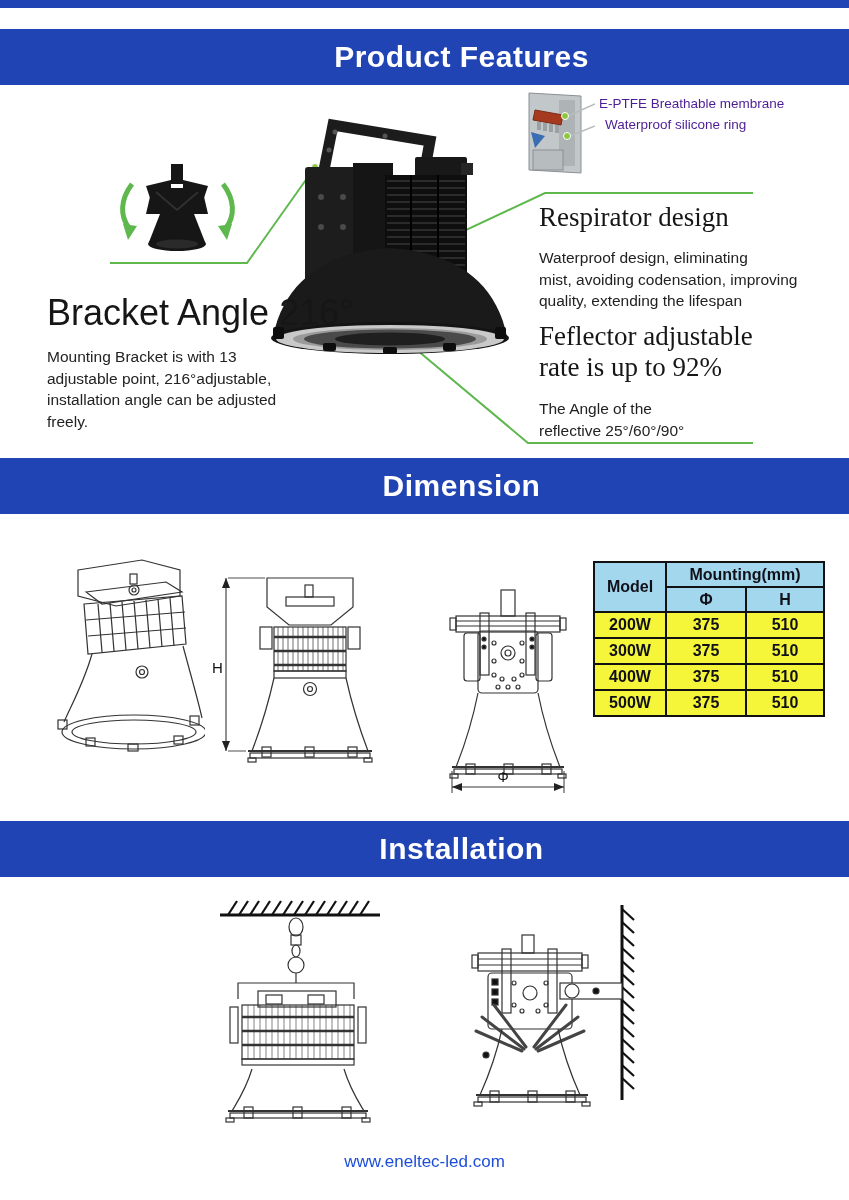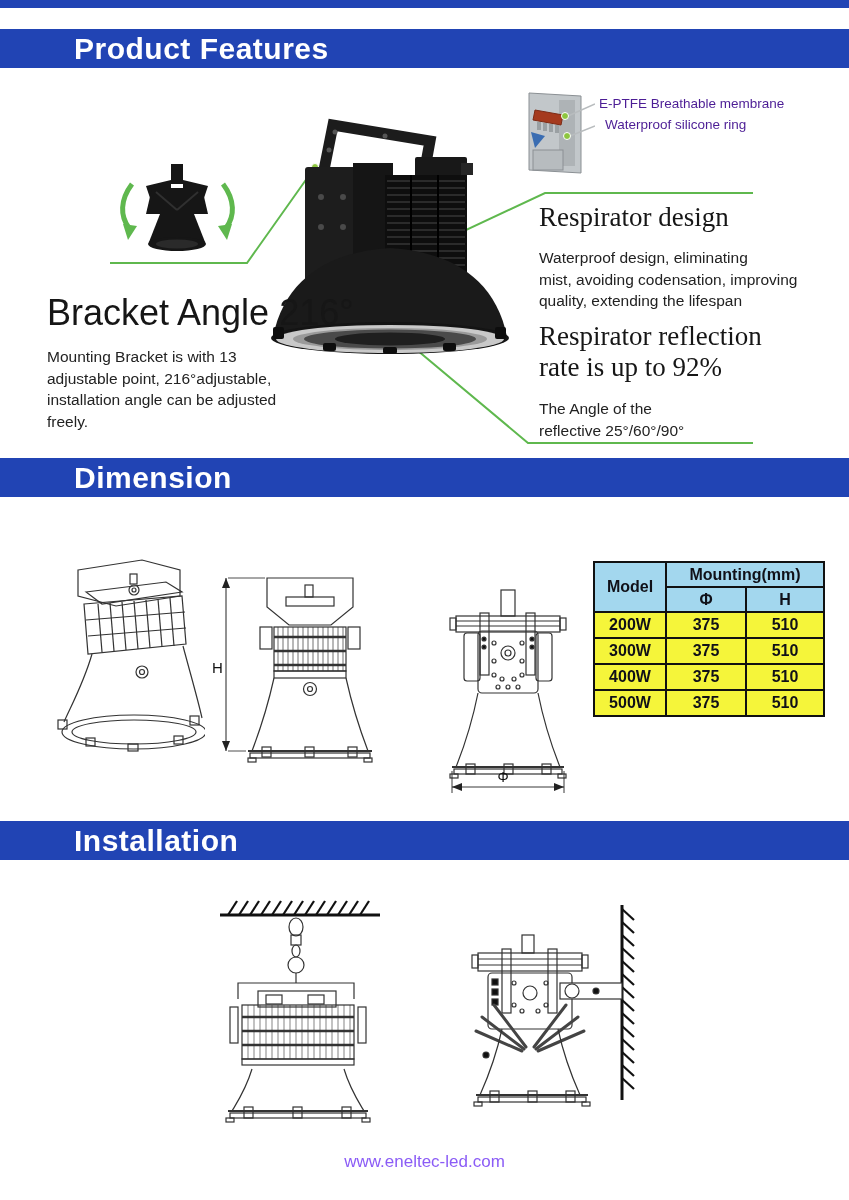--- a/index.html
+++ b/index.html
@@ -2,36 +2,36 @@
 <html><head>
 <meta charset="utf-8">
 <style>
   html,body{margin:0;padding:0;background:#888;}
   .page{
     position:relative;width:849px;height:1200px;margin:0 auto;background:#ffffff;
     font-family:"Liberation Sans",sans-serif;color:#1b1b1b;overflow:hidden;
   }
   .abs{position:absolute;}
   .top-strip{left:0;top:0;width:849px;height:8px;background:#2144b4;}
-  .band{left:0;width:849px;height:39px;background:#2144b4;display:flex;align-items:center;}
+  .band{left:0;width:849px;height:56px;background:#2144b4;display:flex;align-items:center;justify-content:center;}
   .band .band-title{color:#ffffff;font-weight:bold;font-size:30px;padding-left:74px;letter-spacing:.5px;}
   .h-large{font-size:36px;color:#161616;}
   .h-med{font-size:27px;color:#161616;font-family:Liberation Serif, serif;}
   .body-text{font-size:15.5px;line-height:21.5px;color:#222;}
   .small-label{font-size:13.5px;color:#4c1d95;}
   .lines-svg{pointer-events:none;}
   table.dim-table{border-collapse:collapse;background:#111;padding-left:12px;}
   table.dim-table th,table.dim-table td{
     border:2px solid #111;text-align:center;vertical-align:middle;
     font-weight:bold;font-family:"Liberation Sans",sans-serif;color:#101018;
   }
   table.dim-table th{background:#a3d7ee;font-size:16px;height:21px;}
   table.dim-table td{background:#f5f53a;font-size:16px;height:22px;}
   .col-model{width:68px;}.col-phi{width:76px;}.col-h{width:74px;}
-  .footer-text{width:849px;text-align:center;font-size:17px;color:#8b5cf6;}
+  .footer-text{width:849px;text-align:center;font-size:17px;color:#1d4ed8;}
   .sketch{stroke:#333;fill:none;stroke-width:1.2;}
 </style>
 </head>
 <body>
 
 <div class="page">
 
   <div class="abs top-strip"></div>
 
   <div class="abs band" style="top:29px;">
@@ -149,21 +149,21 @@
     <div>freely.</div>
   </div>
 
   <div class="abs h-med" style="left:539px;top:202px;">Respirator design</div>
   <div class="abs body-text" style="left:539px;top:247px;">
     <div>Waterproof design, eliminating</div>
     <div>mist, avoiding codensation, improving</div>
     <div>quality, extending the lifespan</div>
   </div>
   <div class="abs h-med" style="left:539px;top:321px;line-height:31px;">
-    <div>Respirator reflection</div>
+    <div>Feflector adjustable</div>
     <div>rate is up to 92%</div>
   </div>
   <div class="abs body-text" style="left:539px;top:398px;">
     <div>The Angle of the</div>
     <div>reflective 25°/60°/90°</div>
   </div>
 
   <div class="abs band" style="top:458px;">
     <div class="band-title">Dimension</div>
   </div>

